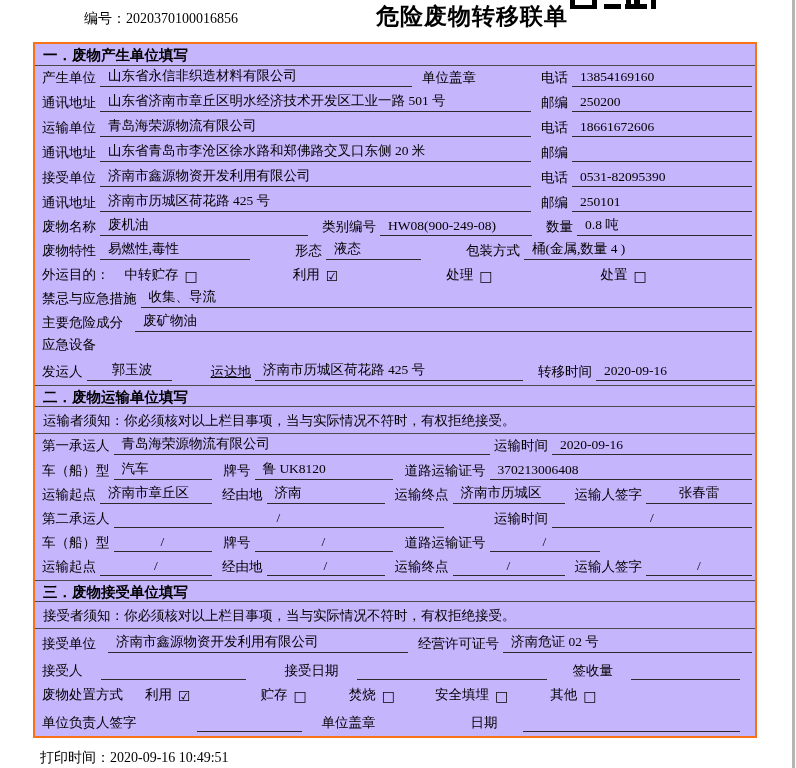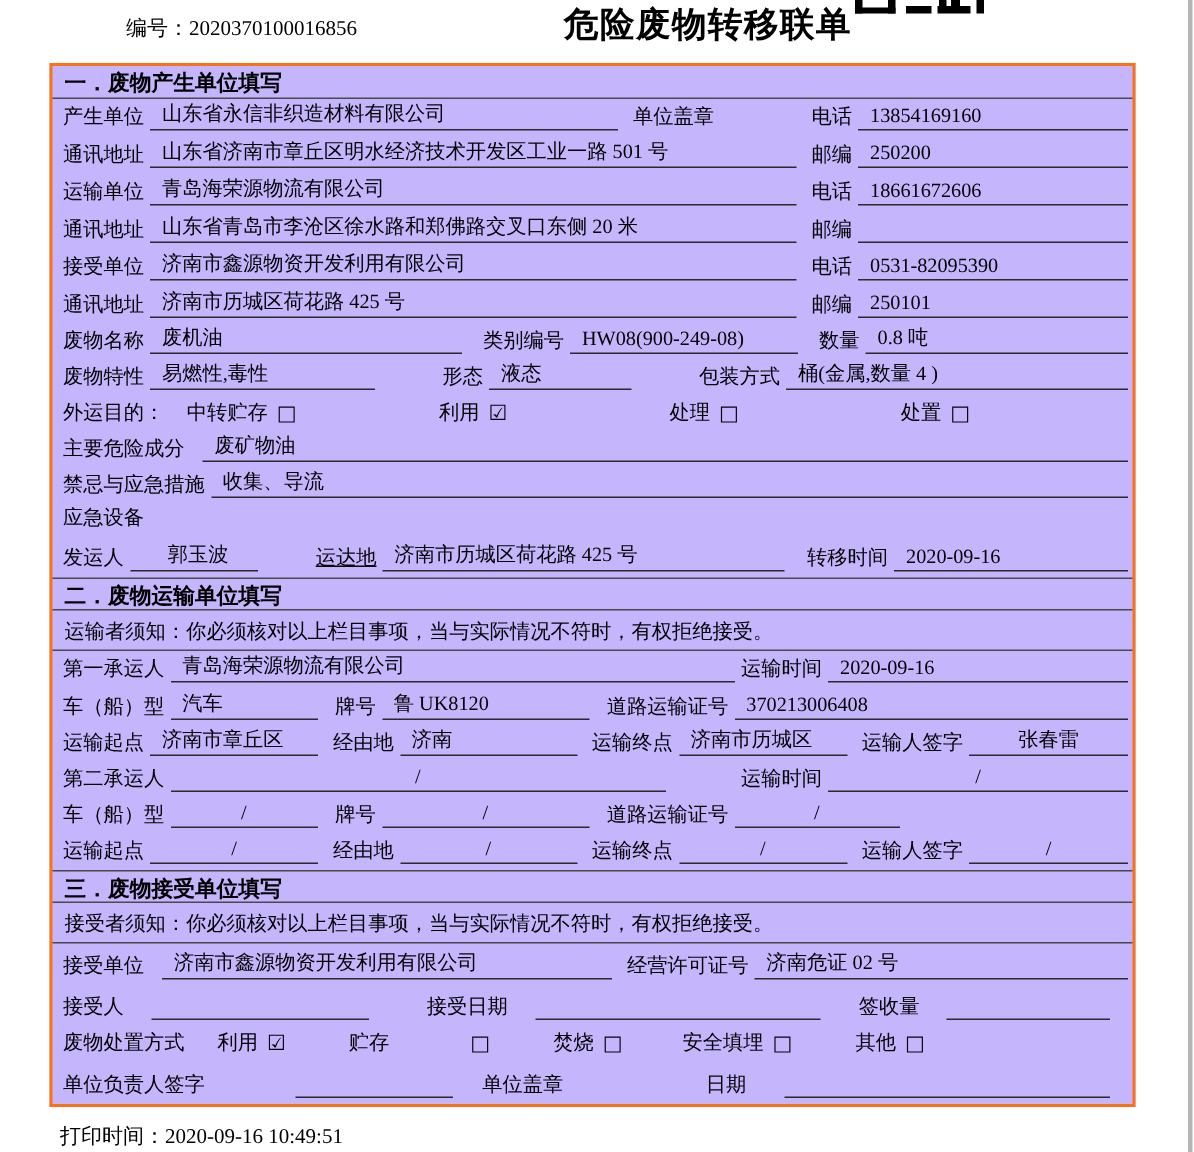--- a/index.html
+++ b/index.html
@@ -144,27 +144,27 @@
         <span>处理</span>
         <span class="cb">□</span>
       </span>
       <span class="opt" style="margin-left:108px;">
         <span>处置</span>
         <span class="cb">□</span>
       </span>
     </div>
 
     <div class="row h24">
+      <span class="lbl">禁忌与应急措施</span>
+      <span class="val grow">收集、导流</span>
+    </div>
+
+    <div class="row h24">
       <span class="lbl">主要危险成分</span>
       <span class="val grow" style="margin-left:12px;">废矿物油</span>
-    </div>
-
-    <div class="row h24">
-      <span class="lbl">禁忌与应急措施</span>
-      <span class="val grow">收集、导流</span>
     </div>
 
     <div class="row h22">
       <span class="lbl">应急设备</span>
     </div>
 
     <div class="row h27">
       <span class="lbl">发运人</span>
       <span class="val" style="width:85px;text-align:center;">郭玉波</span>
       <span class="lbl" style="margin-left:39px;text-decoration:underline;">运达地</span>
@@ -249,21 +249,21 @@
       <span class="lbl" style="margin-left:26px;">签收量</span>
       <span class="val grow" style="margin-left:18px;margin-right:12px;"></span>
     </div>
 
     <div class="row h24">
       <span class="lbl">废物处置方式</span>
       <span class="opt" style="margin-left:22px;">
         <span>利用</span>
         <span class="cb">☑</span>
       </span>
-      <span class="opt" style="margin-left:42px;gap:48px;">
+      <span class="opt" style="margin-left:70px;">
         <span>贮存</span>
         <span class="cb">□</span>
       </span>
       <span class="opt" style="margin-left:42px;">
         <span>焚烧</span>
         <span class="cb">□</span>
       </span>
       <span class="opt" style="margin-left:40px;">
         <span>安全填埋</span>
         <span class="cb">□</span>

